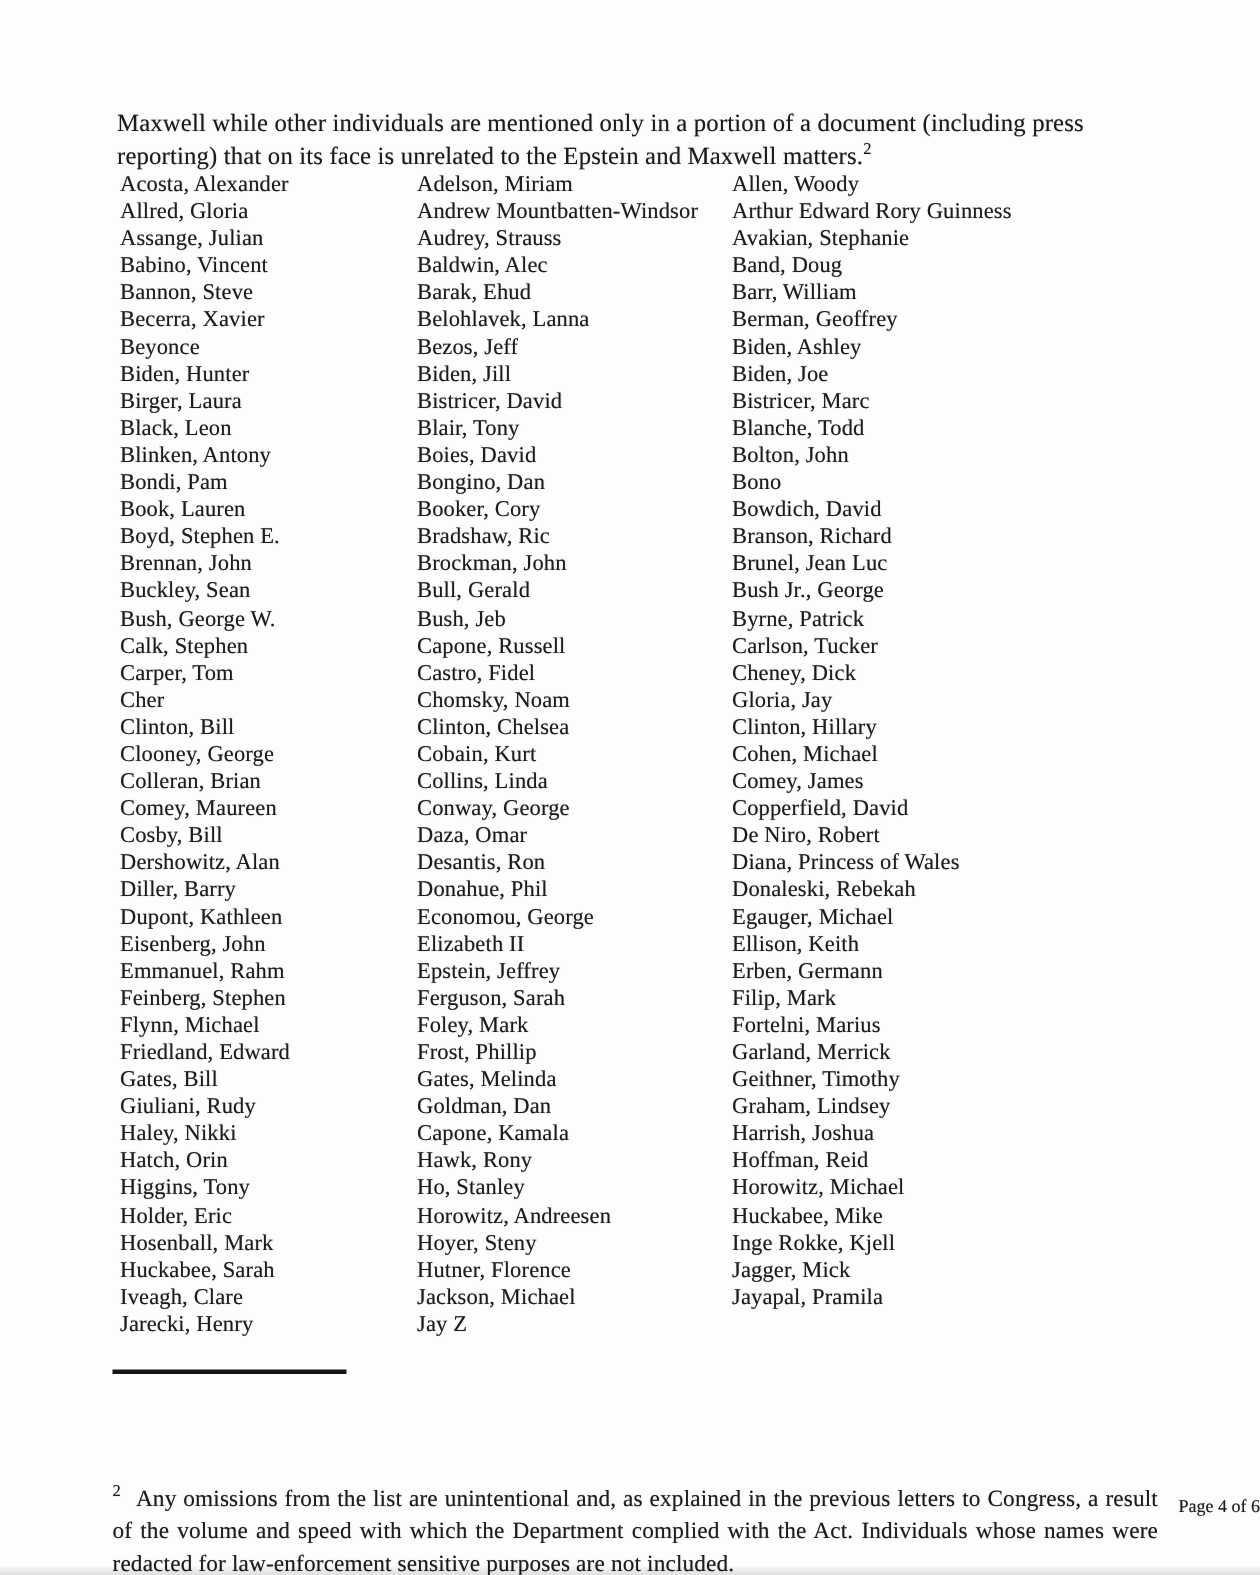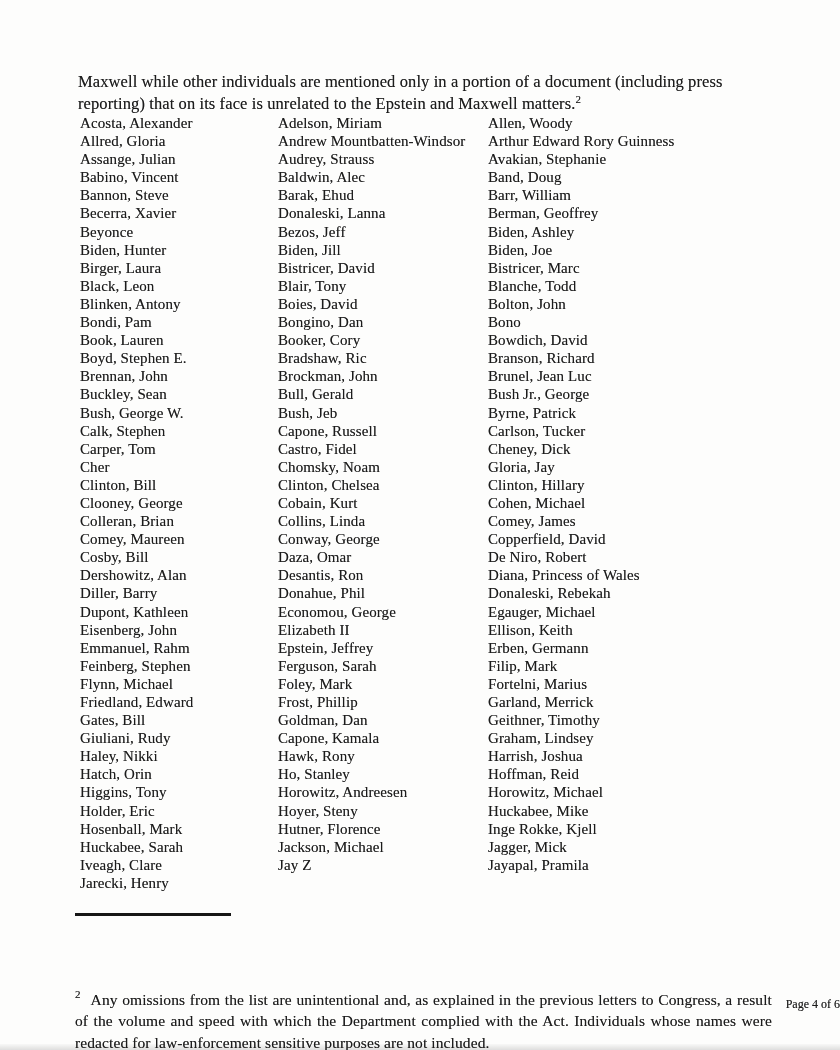--- a/index.html
+++ b/index.html
@@ -139,21 +139,21 @@
         <div>Huckabee, Sarah</div>
         <div>Iveagh, Clare</div>
         <div>Jarecki, Henry</div>
       </div>
     <div class="name-col col-1 ink">
         <div>Adelson, Miriam</div>
         <div>Andrew Mountbatten-Windsor</div>
         <div>Audrey, Strauss</div>
         <div>Baldwin, Alec</div>
         <div>Barak, Ehud</div>
-        <div>Donaleski, Lanna</div>
+        <div>Belohlavek, Lanna</div>
         <div>Bezos, Jeff</div>
         <div>Biden, Jill</div>
         <div>Bistricer, David</div>
         <div>Blair, Tony</div>
         <div>Boies, David</div>
         <div>Bongino, Dan</div>
         <div>Booker, Cory</div>
         <div>Bradshaw, Ric</div>
         <div>Brockman, John</div>
         <div>Bull, Gerald</div>
@@ -167,20 +167,21 @@
         <div>Conway, George</div>
         <div>Daza, Omar</div>
         <div>Desantis, Ron</div>
         <div>Donahue, Phil</div>
         <div>Economou, George</div>
         <div>Elizabeth II</div>
         <div>Epstein, Jeffrey</div>
         <div>Ferguson, Sarah</div>
         <div>Foley, Mark</div>
         <div>Frost, Phillip</div>
+        <div>Gates, Melinda</div>
         <div>Goldman, Dan</div>
         <div>Capone, Kamala</div>
         <div>Hawk, Rony</div>
         <div>Ho, Stanley</div>
         <div>Horowitz, Andreesen</div>
         <div>Hoyer, Steny</div>
         <div>Hutner, Florence</div>
         <div>Jackson, Michael</div>
         <div>Jay Z</div>
       </div>

